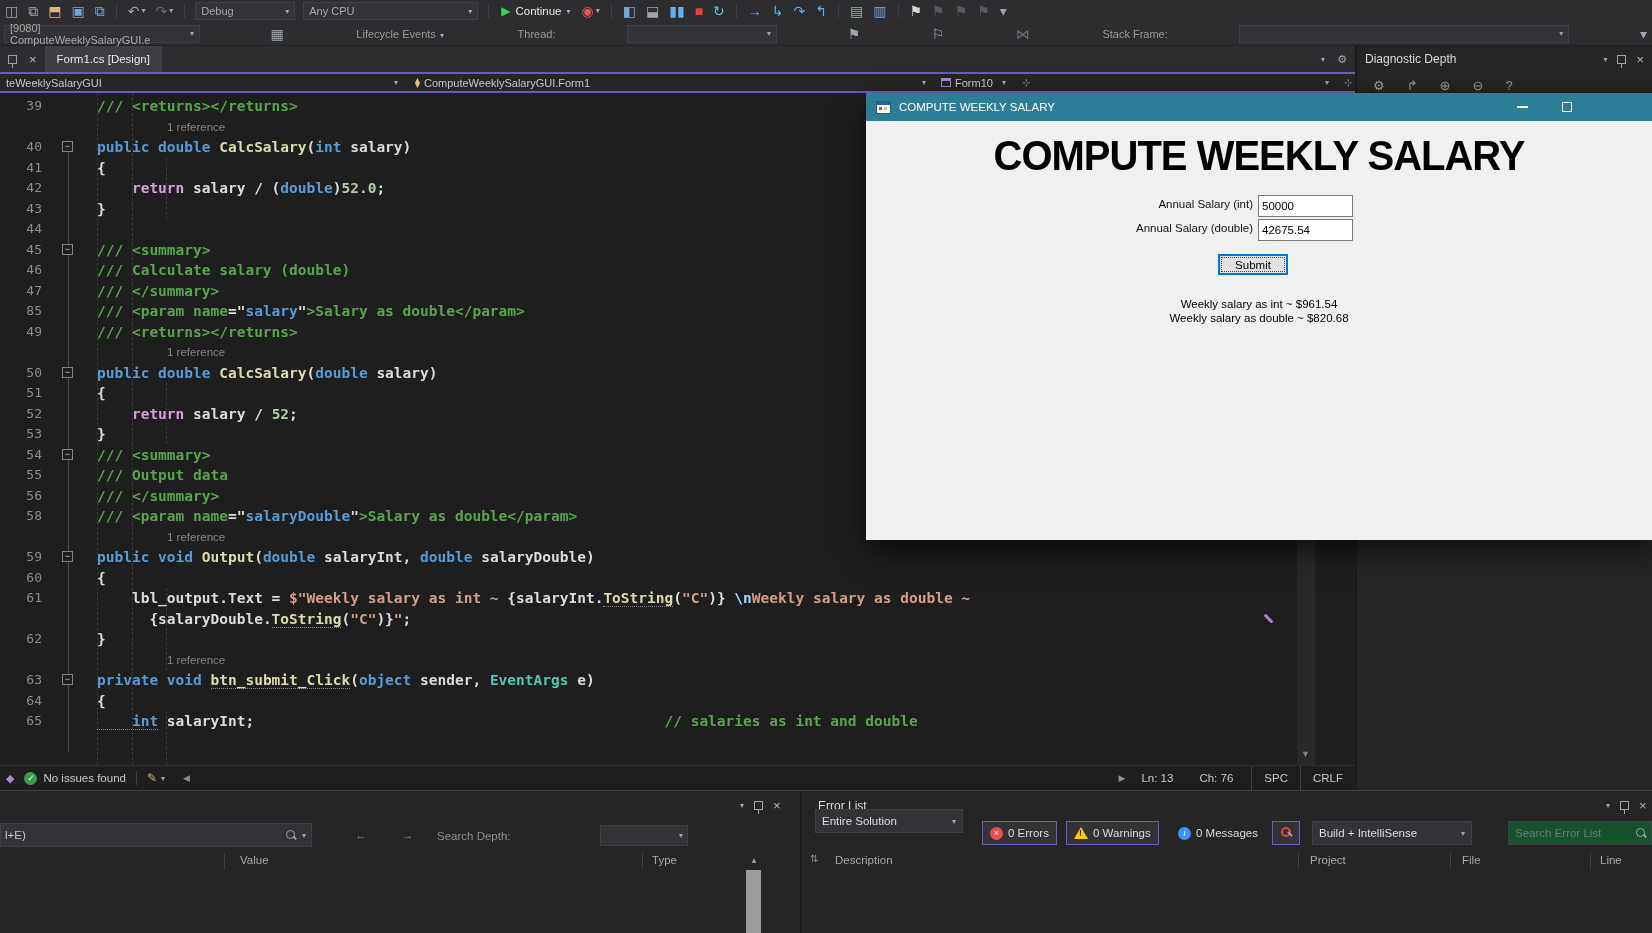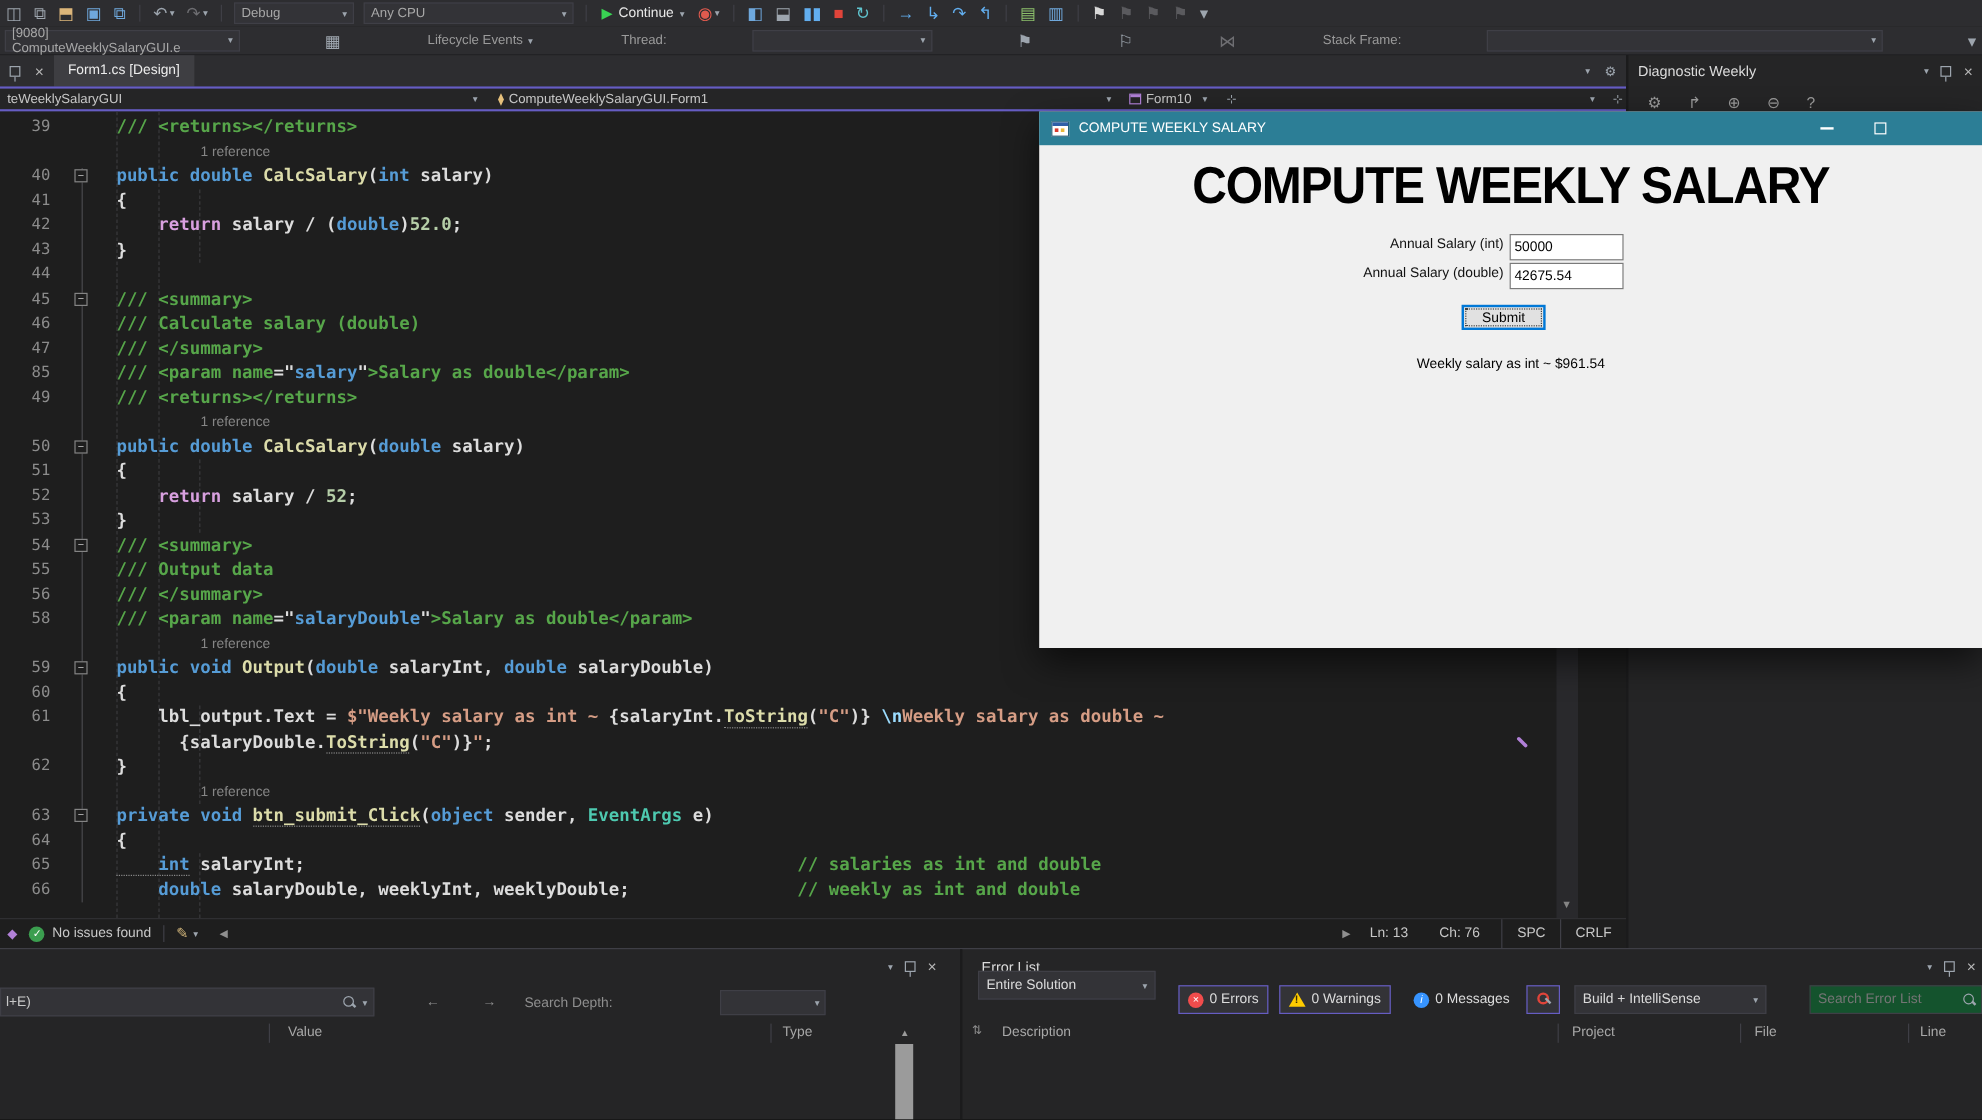--- a/index.html
+++ b/index.html
@@ -433,25 +433,20 @@
         <div class="crow">
           <span class="ln">64</span>
           <span class="fd"></span>
           <span class="txt"><span class="tk-df">{</span></span>
         </div>
         <div class="crow">
           <span class="ln">65</span>
           <span class="fd"></span>
           <span class="txt"><span class="tk-kws">    int</span><span class="tk-id"> salaryInt</span><span class="tk-df">;</span><span class="tk-df">                                               </span><span class="tk-cm">// salaries as int and double</span></span>
         </div>
-        <div class="crow">
-          <span class="ln">66</span>
-          <span class="fd"></span>
-          <span class="txt"><span class="tk-kw">    double</span><span class="tk-id"> salaryDouble, weeklyInt, weeklyDouble</span><span class="tk-df">;</span><span class="tk-df">                </span><span class="tk-cm">// weekly as int and double</span></span>
-        </div>
       </div>
     <div id="quickfix"></div>
     <div id="vscroll">
       <span class="sarr" style="top:2px;">▲</span>
       <span class="sarr" style="bottom:6px;">▼</span>
     </div>
   </div>
 
   <div id="estatus">
     <span style="color:#B180D7;font-size:11px;margin:0 10px 0 6px;">◆</span>
@@ -465,21 +460,21 @@
       <span style="color:#8F8F8F;font-size:9px;margin-right:16px;">▶</span>
       <span style="margin-right:26px;">Ln: 13</span>
       <span style="margin-right:18px;">Ch: 76</span>
       <span class="cell">SPC</span>
       <span class="cell">CRLF</span>
     </div>
   </div>
 
   <div id="diag">
     <div class="hdr">
-      <span>Diagnostic Weekly</span>
+      <span>Diagnostic Depth</span>
       <span class="ctl">
         <span style="font-size:8px;">▾</span>
         <span class="pin-ico" style="margin:0;"></span>
         <span class="xglyph" style="margin:0;">×</span>
       </span>
     </div>
     <div class="tools">
       <span>⚙</span>
       <span>↱</span>
       <span>⊕</span>
@@ -569,16 +564,17 @@
     <div id="sf-heading">COMPUTE WEEKLY SALARY</div>
     <div class="sf-label" style="top:105px;">Annual Salary (int)</div>
     <input class="sf-input" style="top: 102px;" value="50000">
     <div class="sf-label" style="top:129px;">Annual Salary (double)</div>
     <input class="sf-input" style="top: 126px;" value="42675.54">
     <div id="sf-submit">
       <span>Submit</span>
     </div>
     <div id="sf-output">
       <div>Weekly salary as int ~ $961.54</div>
+      <div>Weekly salary as double ~ $820.68</div>
     </div>
   </div>
 
 </div>
 
 </body></html>

